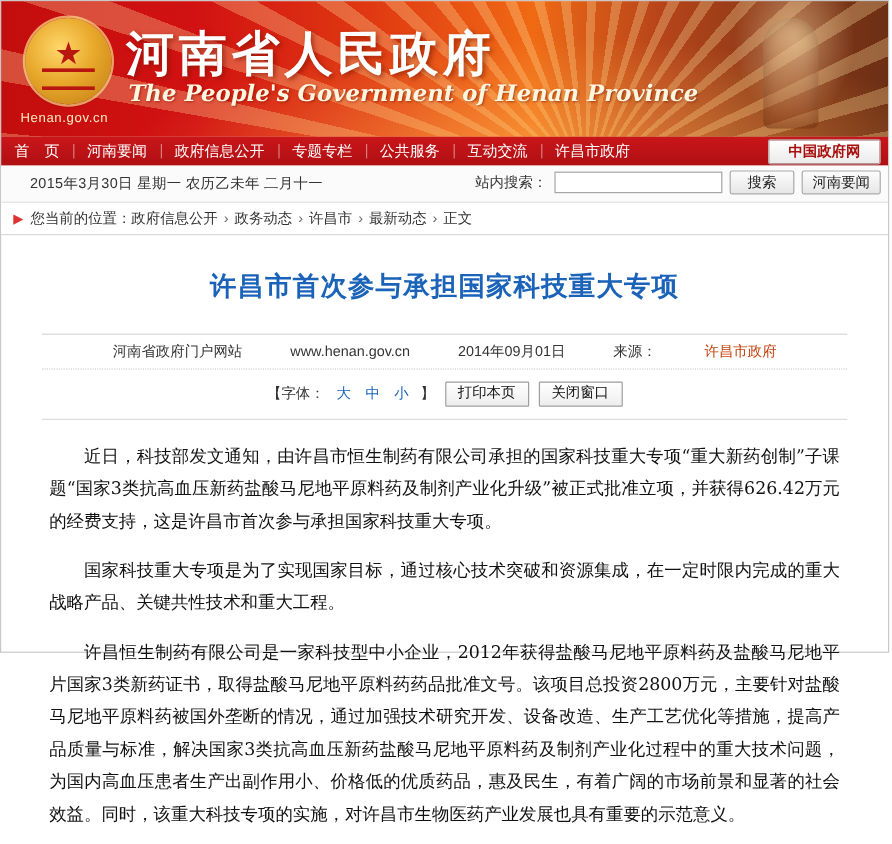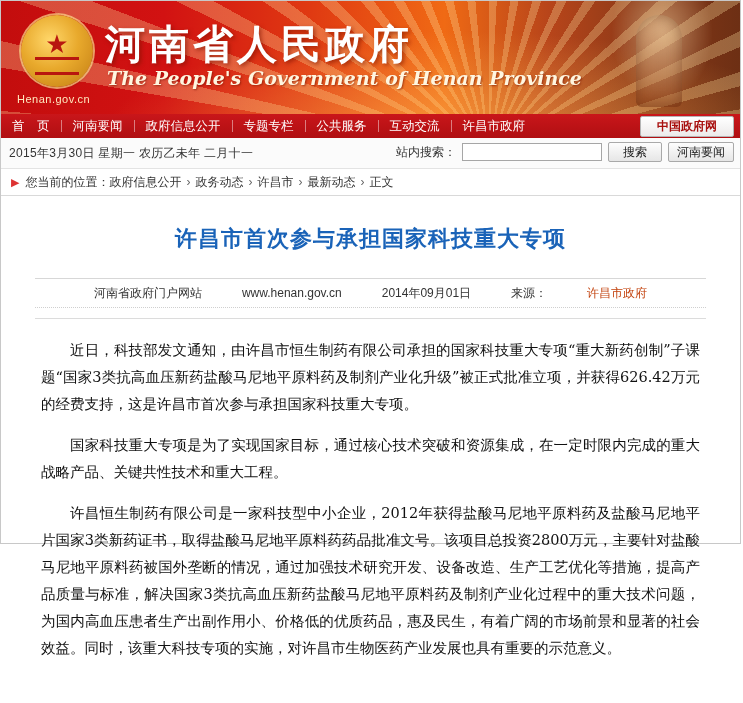--- a/index.html
+++ b/index.html
@@ -163,21 +163,21 @@
     white-space: nowrap;
   }
 
   
   .infobar {
     height: 30px;
     background: #fbfbfb;
     border-bottom: 1px solid #e3e3e3;
     display: flex;
     align-items: center;
-    padding: 0 8px;
+    padding: 0 24px;
     font-size: 12px;
     color: #333;
     position: relative;
   }
   .infobar .date {
     white-space: nowrap;
     letter-spacing: 0.3px;
   }
   .search-area {
     position: absolute;
@@ -362,20 +362,29 @@
     <div class="article-title">许昌市首次参与承担国家科技重大专项</div>
 
     <div class="meta-row">
       <span>河南省政府门户网站</span>
       <span class="src-link">www.henan.gov.cn</span>
       <span>2014年09月01日</span>
       <span>来源：</span>
       <span class="src-name">许昌市政府</span>
     </div>
 
+    <div class="fontbar">
+      <span>【字体：</span>
+      <span class="fs">大</span>
+      <span class="fs">中</span>
+      <span class="fs">小</span>
+      <span>】</span>
+      <span class="btn-frame">打印本页</span>
+      <span class="btn-frame">关闭窗口</span>
+    </div>
 
     <div class="rule-under-fontbar"></div>
 
     <div class="body-text">
       <p>近日，科技部发文通知，由许昌市恒生制药有限公司承担的国家科技重大专项“重大新药创制”子课题“国家3类抗高血压新药盐酸马尼地平原料药及制剂产业化升级”被正式批准立项，并获得626.42万元的经费支持，这是许昌市首次参与承担国家科技重大专项。</p>
       <p>国家科技重大专项是为了实现国家目标，通过核心技术突破和资源集成，在一定时限内完成的重大战略产品、关键共性技术和重大工程。</p>
       <p>许昌恒生制药有限公司是一家科技型中小企业，2012年获得盐酸马尼地平原料药及盐酸马尼地平片国家3类新药证书，取得盐酸马尼地平原料药药品批准文号。该项目总投资2800万元，主要针对盐酸马尼地平原料药被国外垄断的情况，通过加强技术研究开发、设备改造、生产工艺优化等措施，提高产品质量与标准，解决国家3类抗高血压新药盐酸马尼地平原料药及制剂产业化过程中的重大技术问题，为国内高血压患者生产出副作用小、价格低的优质药品，惠及民生，有着广阔的市场前景和显著的社会效益。同时，该重大科技专项的实施，对许昌市生物医药产业发展也具有重要的示范意义。</p>
     </div>
 
   </div>

